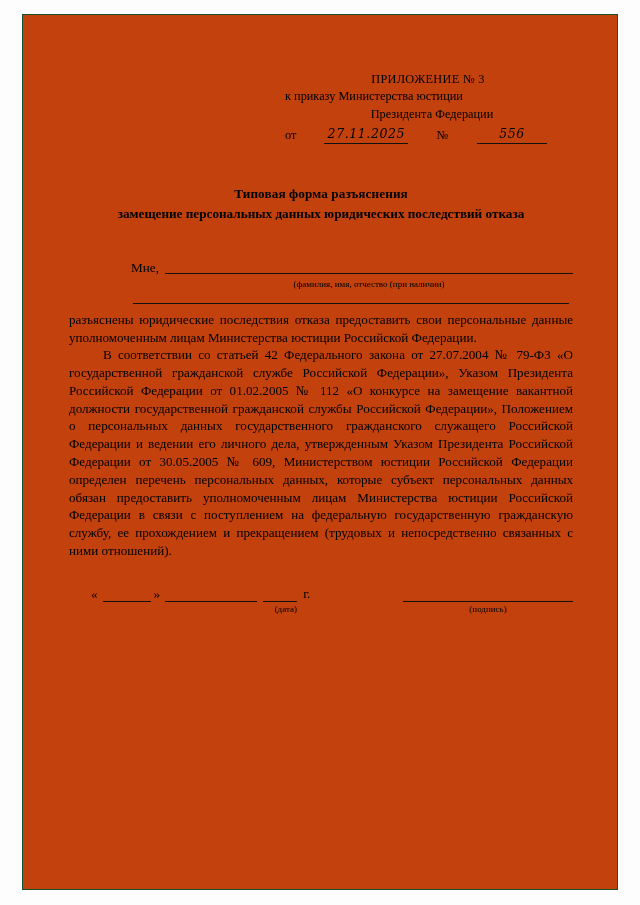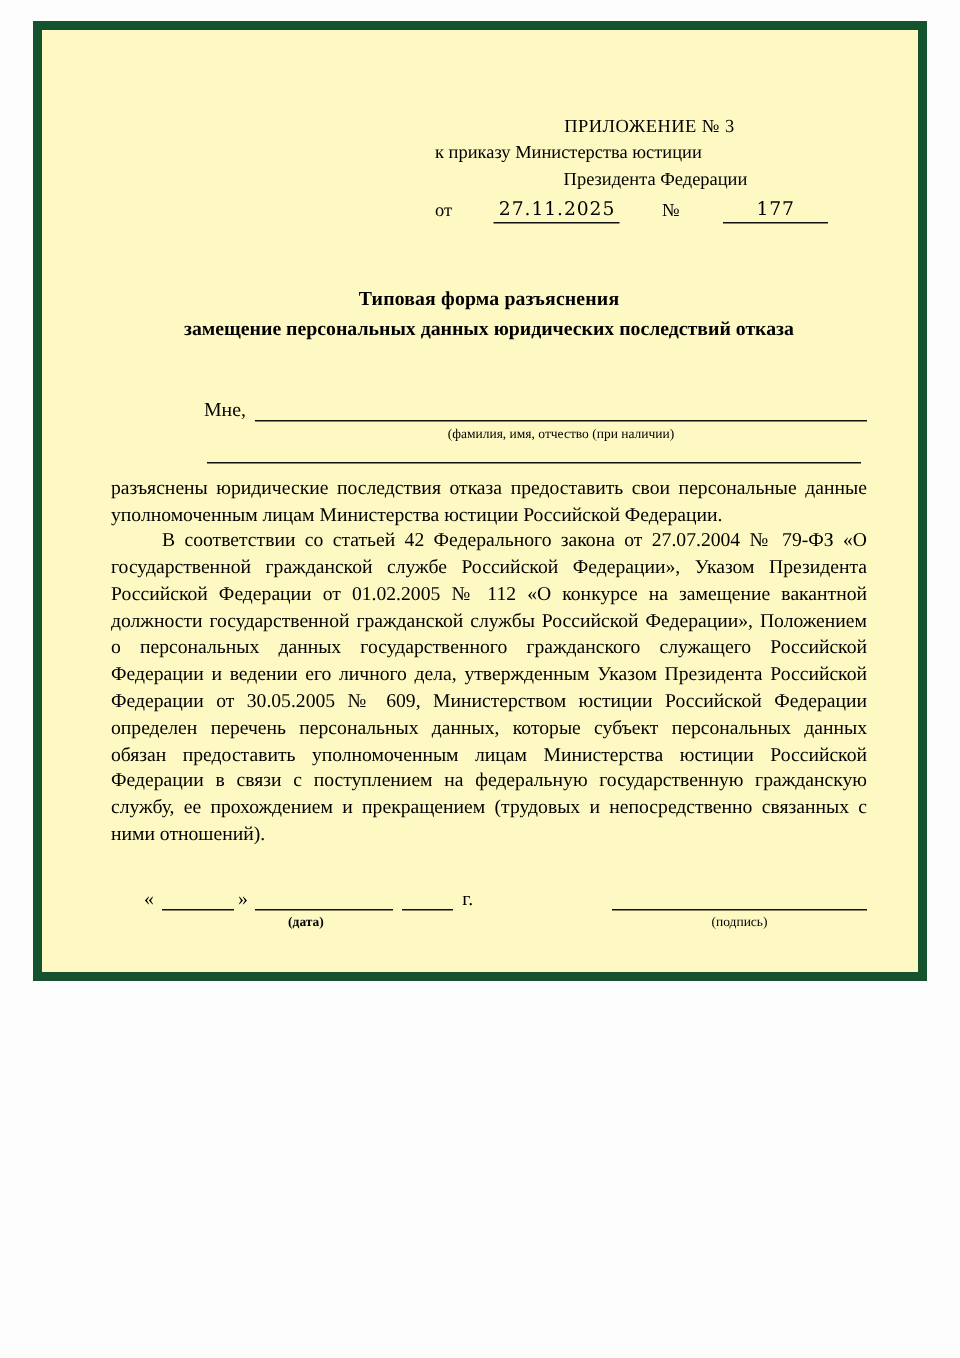--- a/index.html
+++ b/index.html
@@ -18,23 +18,23 @@
     position: relative;
     width: 640px;
     height: 905px;
     background: #fdfdfd;
   }
   .sheet {
     position: absolute;
     left: 22px;
     top: 14px;
     width: 596px;
-    height: 640px;
-    border: 6px solid #14532d;
-    background: #fef9c3;
+    height: 876px;
+    border: 1px solid #14532d;
+    background: #c2410c;
     box-sizing: border-box;
   }
   .content {
     position: absolute;
     left: 46px;
     top: 56px;
     width: 504px;
   }
 
   
@@ -60,20 +60,21 @@
   .header .l4 {
     display: flex;
     align-items: flex-end;
     padding-left: 8px;
     margin-top: 2px;
     font-size: 12.3px;
     gap: 24px;
   }
   .hand {
     font-family: "DejaVu Serif", serif;
+    font-style: italic;
     font-size: 12.5px;
     letter-spacing: 0.6px;
   }
   .dline {
     border-bottom: 1px solid #111;
     display: inline-block;
     text-align: center;
   }
   .l4 .date-line { width: 84px; margin: 0 4px; }
   .l4 .num-line { width: 70px; margin-left: 5px; }
@@ -85,21 +86,20 @@
     font-weight: bold;
     font-size: 13.2px;
     line-height: 1.5;
   }
   .title .t1 { letter-spacing: 0.1px; }
 
   
   .name-row {
     margin-top: 36px;
     display: flex;
-    align-items: flex-end;
     font-size: 13.2px;
   }
   .name-row .mne {
     padding-left: 62px;
     padding-right: 6px;
     white-space: nowrap;
   }
   .name-row .fill {
     flex: 1;
     border-bottom: 1px solid #111;
@@ -152,40 +152,40 @@
     width: 170px;
     border-bottom: 1px solid #111;
     height: 13px;
   }
   .caps {
     display: flex;
     font-size: 9px;
     padding-left: 22px;
     margin-top: 2px;
   }
-  .caps .c-date { width: 196px; text-align: center; padding-left: 10px; font-weight: bold;}
+  .caps .c-date { width: 196px; text-align: right; padding-left: 10px;}
   .caps .c-spacer { flex: 1; }
   .caps .c-sign { width: 170px; text-align: center; }
 </style>
 </head>
 <body>
 
 <div class="page">
   <div class="sheet">
     <div class="content">
 
       <div class="header">
         <div class="l1">ПРИЛОЖЕНИЕ № 3</div>
         <div class="l2">к приказу Министерства юстиции</div>
         <div class="l3">Президента Федерации</div>
         <div class="l4">
           <span>от</span>
           <span class="dline date-line hand">27.11.2025</span>
           <span>№</span>
-          <span class="dline num-line hand">177</span>
+          <span class="dline num-line hand">556</span>
         </div>
       </div>
 
       <div class="title">
         <div class="t1">Типовая форма разъяснения</div>
         <div class="t2">замещение персональных данных юридических последствий отказа</div>
       </div>
 
       <div class="name-row">
         <span class="mne">Мне,</span>

